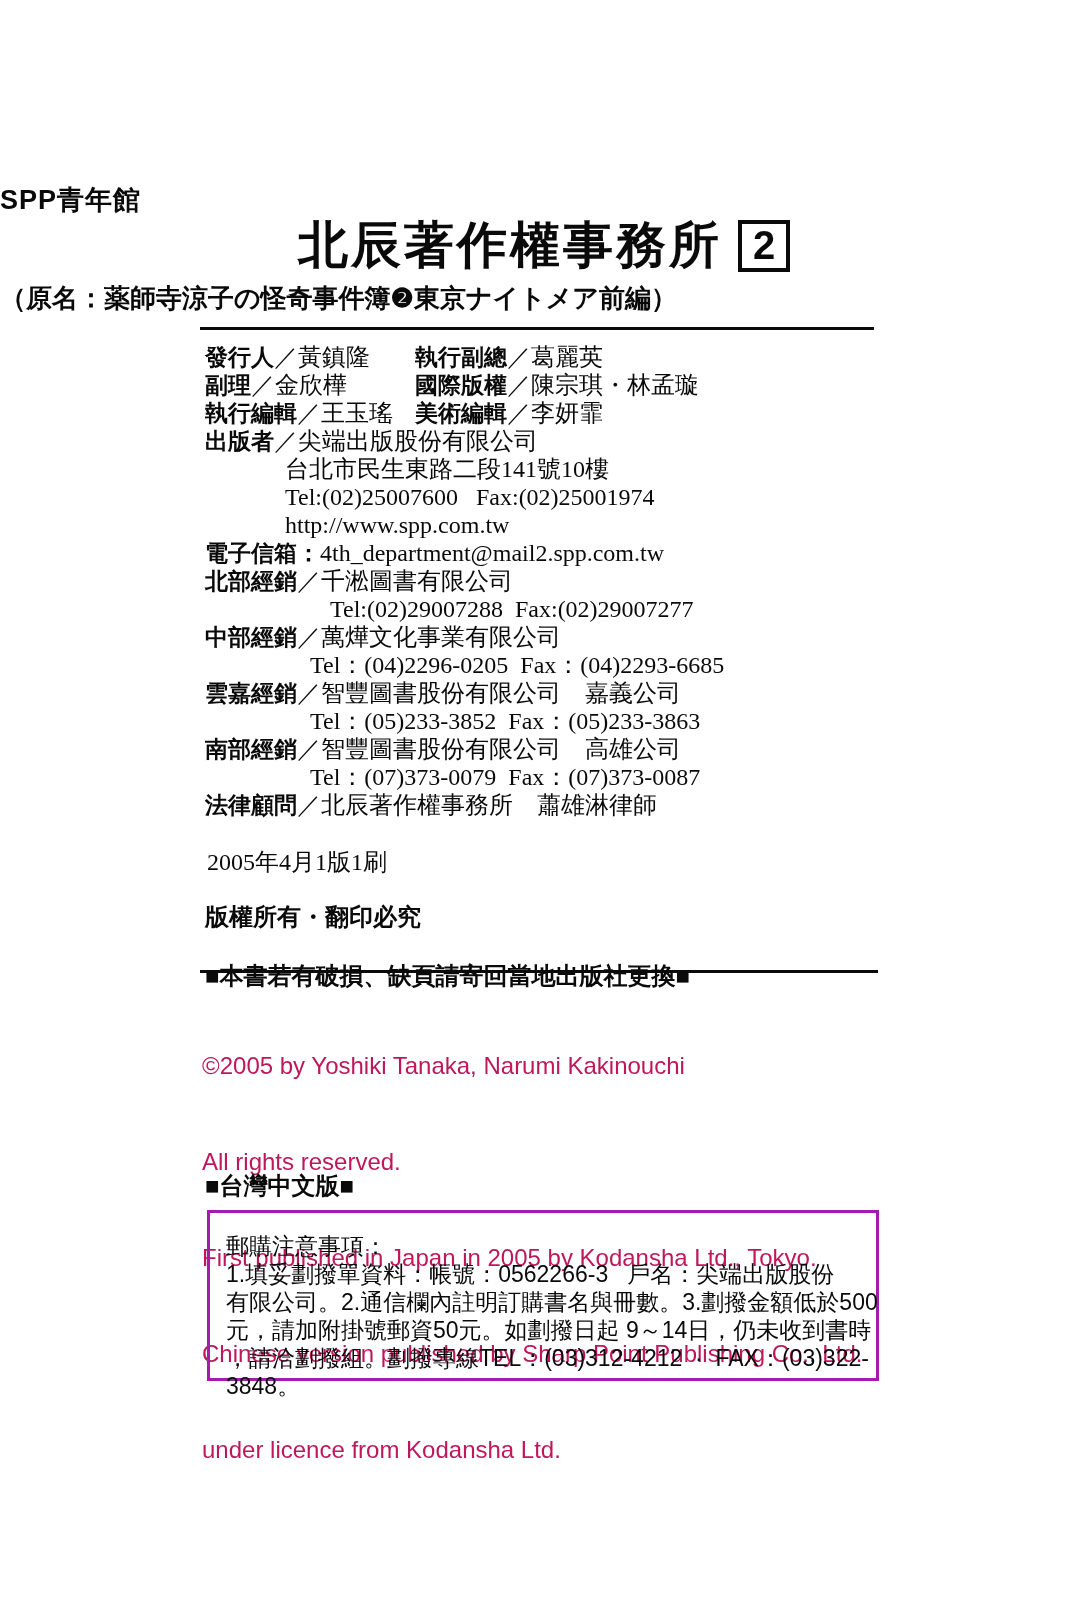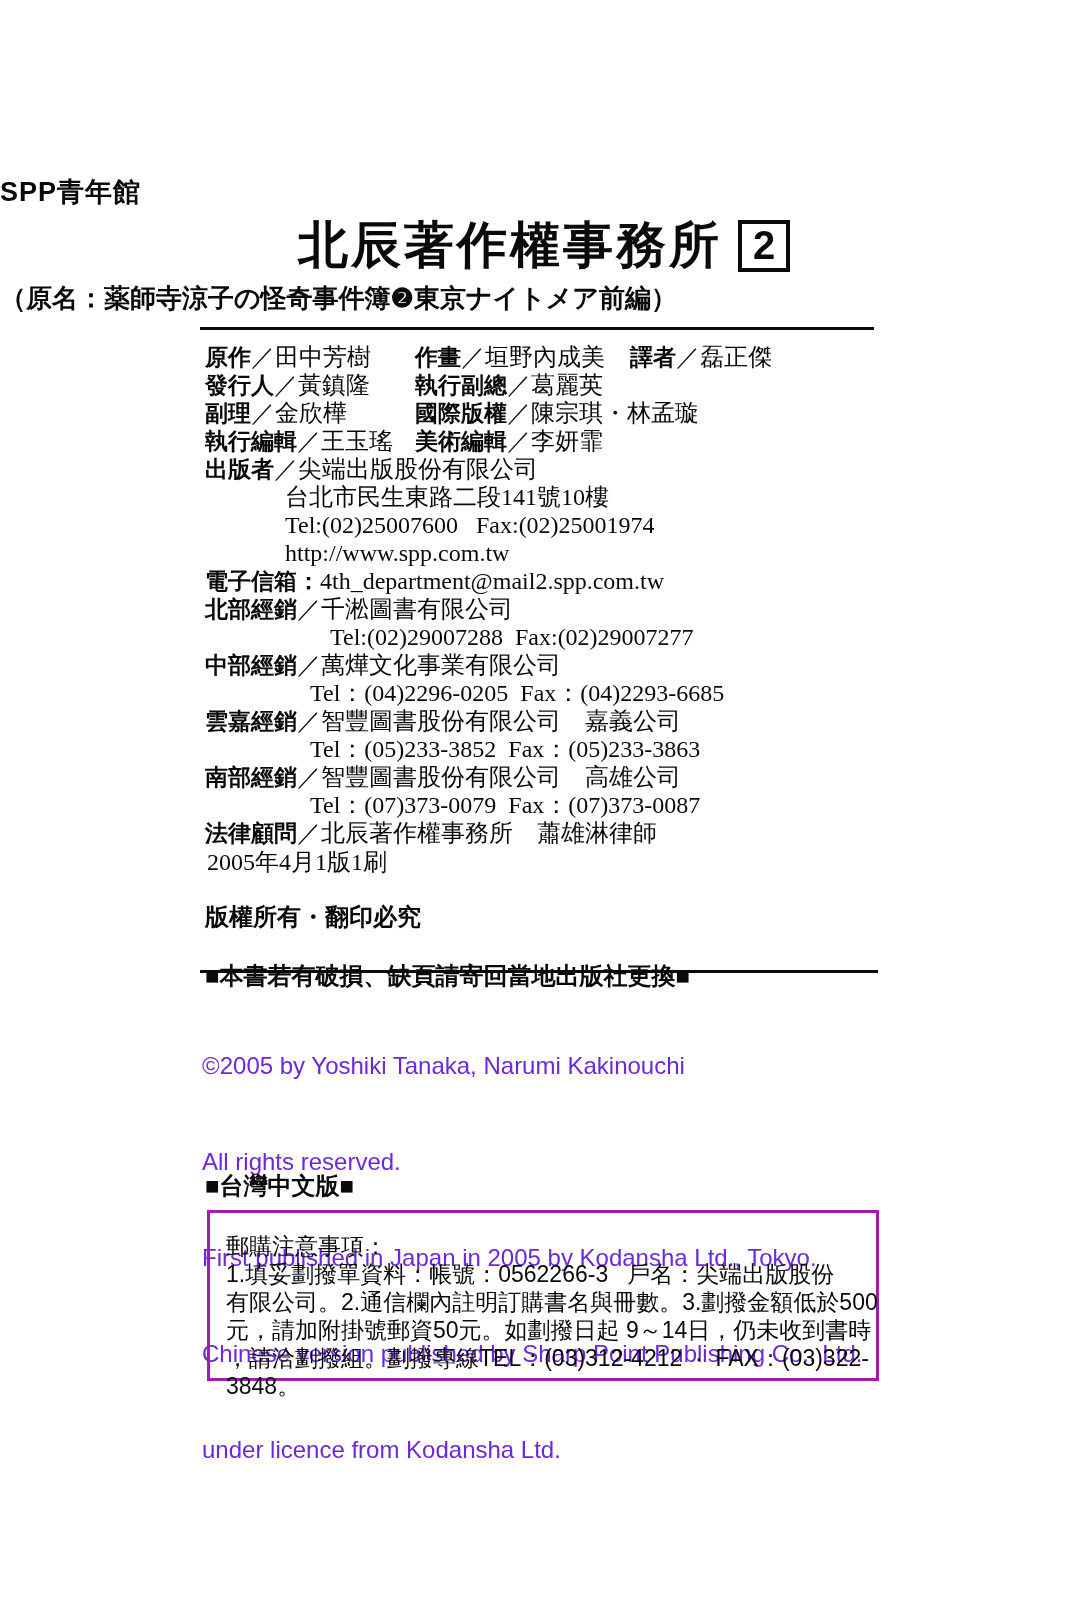--- a/index.html
+++ b/index.html
@@ -4,21 +4,21 @@
 <style>
   html,body{margin:0;padding:0;background:#ffffff;}
   .page{
     position:relative;
     width:1088px;height:1600px;
     background:#ffffff;
     color:#0a0a0a;
     font-family:"Liberation Sans", sans-serif;
     overflow:hidden;
   }
-  .imprint{position:absolute;top:174px;left:0;width:100%;font-size:27px;font-weight:bold;letter-spacing:1px;}
+  .imprint{position:absolute;top:182px;left:0;width:100%;font-size:27px;font-weight:bold;letter-spacing:1px;}
   .title-row{
     position:absolute;top:212px;left:0;width:100%;
     font-size:50px;font-weight:bold;letter-spacing:3px;margin:0;
     display:flex;align-items:center;justify-content:center;
   }
   .vol-box{
     display:inline-flex;align-items:center;justify-content:center;
     width:44px;height:44px;border:4px solid #0a0a0a;
     font-size:40px;letter-spacing:0;margin-left:16px;
   }
@@ -37,21 +37,21 @@
   .cell{display:inline-block;white-space:pre;}
   .c1{min-width:210px;}
   .c2{min-width:215px;}
   .indent-a{padding-left:80px;}
   .indent-b{padding-left:125px;}
   .indent-c{padding-left:105px;}
   
   .edition{position:absolute;top:846px;left:207px;font-size:24px;font-family:"Liberation Serif", serif;white-space:pre;}
   .rights{position:absolute;top:901px;left:205px;font-size:24px;font-weight:bold;white-space:pre;}
   .damage{position:absolute;top:930px;left:205px;font-size:24px;font-weight:bold;white-space:pre;margin-top:30px;}
-  .english{position:absolute;top:986px;left:202px;font-size:24px;line-height:32px;color:#6d28d9;white-space:pre;}
+  .english{position:absolute;top:986px;left:202px;font-size:24px;line-height:32px;color:#be185d;white-space:pre;}
   .taiwan{position:absolute;top:1170px;left:205px;font-size:24px;font-weight:bold;white-space:pre;}
   .mail-box{
     position:absolute;top:1210px;left:207px;
     width:672px;height:171px;box-sizing:border-box;
     border:3px solid #a21caf;
     padding:19px 12px 0 16px;
     font-size:23px;line-height:28px;
   }
   .mail-box .row{white-space:pre;}
 </style>
@@ -66,25 +66,20 @@
     <span>北辰著作權事務所</span>
     <span class="vol-box">2</span>
   </h1>
 
   <div class="subtitle">（原名：薬師寺涼子の怪奇事件簿❷東京ナイトメア前編）</div>
 
   <hr class="rule rule-top">
 
   <section class="info">
 
-    <div class="row credits-row">
-      <span class="cell c1"><b class="lbl">原作</b><span class="sep serif">／</span><span class="val serif">田中芳樹</span></span>
-      <span class="cell c2"><b class="lbl">作畫</b><span class="sep serif">／</span><span class="val serif">垣野內成美</span></span>
-      <span class="cell"><b class="lbl">譯者</b><span class="sep serif">／</span><span class="val serif">磊正傑</span></span>
-    </div>
 
     <div class="row credits-row">
       <span class="cell c1"><b class="lbl">發行人</b><span class="sep serif">／</span><span class="val serif">黃鎮隆</span></span>
       <span class="cell"><b class="lbl">執行副總</b><span class="sep serif">／</span><span class="val serif">葛麗英</span></span>
     </div>
 
     <div class="row credits-row">
       <span class="cell c1"><b class="lbl">副理</b><span class="sep serif">／</span><span class="val serif">金欣樺</span></span>
       <span class="cell"><b class="lbl">國際版權</b><span class="sep serif">／</span><span class="val serif">陳宗琪・林孟璇</span></span>
     </div>

